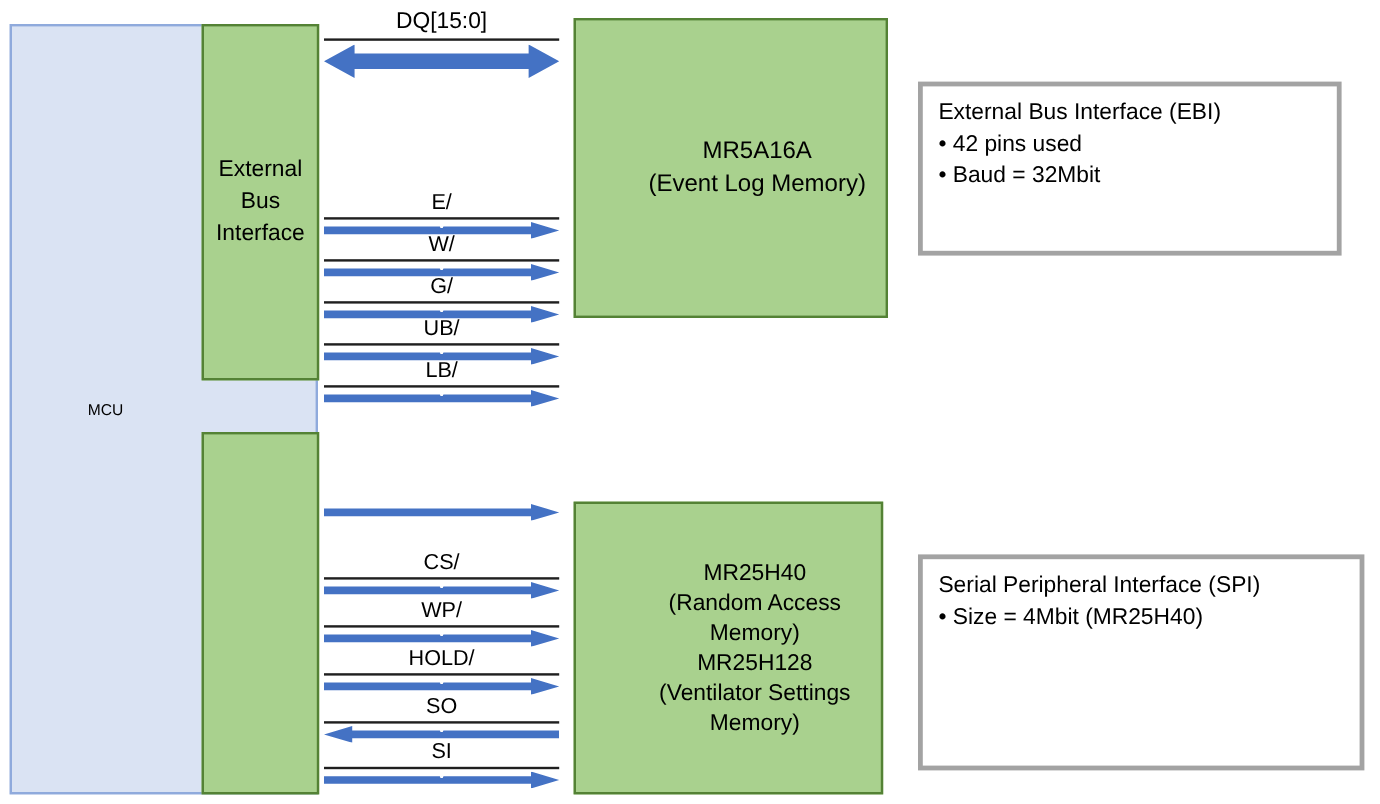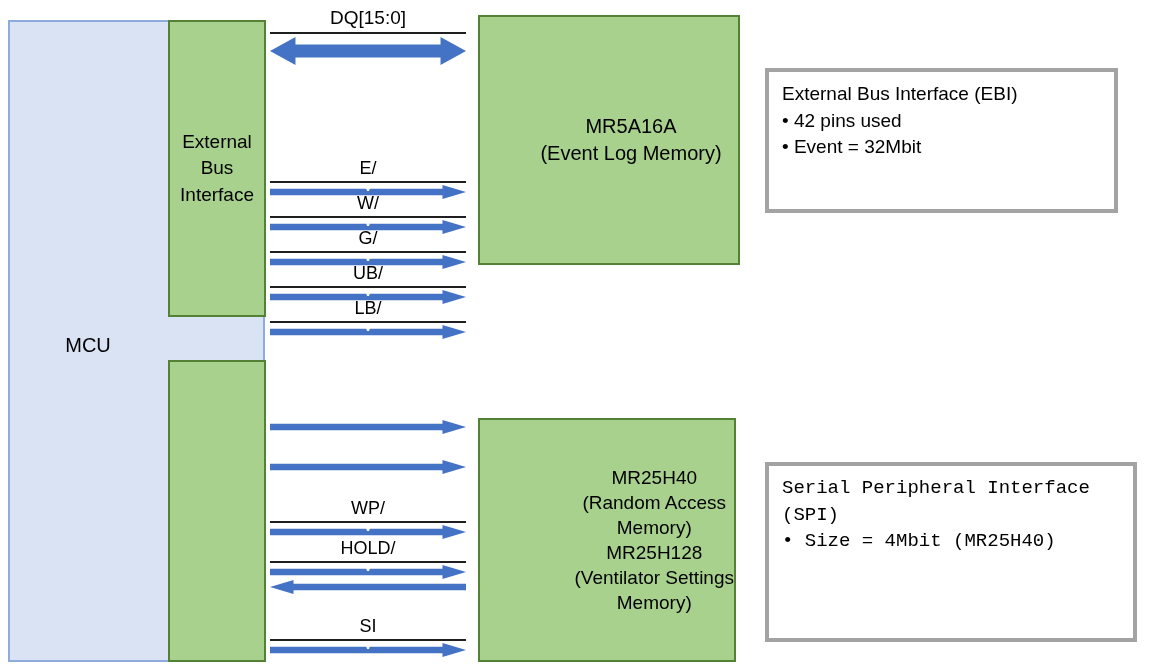--- a/index.html
+++ b/index.html
@@ -3,37 +3,37 @@
 <meta charset="utf-8">
 <style>
   * { margin:0; padding:0; box-sizing:border-box; }
   html,body { background:#ffffff; }
   body { font-family:"Liberation Sans", sans-serif; color:#000; }
   .canvas { position:relative; width:1150px; height:670px; background:#fff; overflow:hidden; }
 
   .mcu { position:absolute; left:8px; top:20px; width:257px; height:642px;
          background:#dae3f3; border:2px solid #8faadc; }
   .mcu-label { position:absolute; left:8px; top:334px; width:160px; text-align:center;
-               font-size:20px; }
+               font-size:13px; }
 
   .green { position:absolute; background:#a9d18e; border:2px solid #548235; }
   .g-ebi { left:168px; top:20px; width:98px; height:297px; display:flex; align-items:center;
            justify-content:center; text-align:center; font-size:19px; line-height:1.4;
            white-space:pre-line; }
   .g-spi { left:168px; top:360px; width:98px; height:302px; }
 
   .mem { position:absolute; background:#a9d18e; border:2px solid #548235; display:flex;
          align-items:center; justify-content:center; text-align:center; white-space:pre-line;padding-left:44px; }
   .mem-top { left:478px; top:15px; width:262px; height:250px; font-size:20px; line-height:1.35; }
-  .mem-bottom { left:478px; top:418px; width:258px; height:244px; font-size:19px; line-height:1.32;justify-content:flex-end; }
+  .mem-bottom { left:478px; top:418px; width:258px; height:244px; font-size:19px; line-height:1.32; }
 
   .note { position:absolute; background:#fff; border:4px solid #a3a3a3; padding:9px 13px;
           font-size:19px; line-height:1.4; }
   .note-ebi { left:765px; top:68px; width:353px; height:145px; }
-  .note-spi { left:765px; top:462px; width:372px; height:180px;font-family:Liberation Mono, monospace; }
+  .note-spi { left:765px; top:462px; width:372px; height:180px; }
 
   .row { position:absolute; left:270px; width:196px; }
   .sig-label { display:block; width:100%; text-align:center; font-size:18px; line-height:21px;
                padding-bottom:2px; border-bottom:2px solid #1f1f1f; }
   .sig-label.big { font-size:19px; line-height:24px; }
 
   .arrow { position:relative; background:#4472c4; }
   .arrow.thick { height:28px; margin-top:3px;
     clip-path:polygon(0 50%,13% 0,13% 27%,87% 27%,87% 0,100% 50%,87% 100%,87% 73%,13% 73%,13% 100%); }
   .arrow.right { height:14px; margin-top:2px;
@@ -101,47 +101,49 @@
     <div class="sig-label">LB/</div>
     <span class="chev thin">v</span>
     <div class="arrow right"></div>
   </div>
 
   <div class="row" style="top:418px">
     <span class="chev thin">v</span>
     <div class="arrow right"></div>
   </div>
   <div class="row" style="top:458px">
+    <div class="sig-label">CS/</div>
     <span class="chev thin">v</span>
     <div class="arrow right"></div>
   </div>
   <div class="row" style="top:498px">
     <div class="sig-label">WP/</div>
     <span class="chev thin">v</span>
     <div class="arrow right"></div>
   </div>
   <div class="row" style="top:538px">
     <div class="sig-label">HOLD/</div>
     <span class="chev thin">v</span>
     <div class="arrow right"></div>
   </div>
   <div class="row" style="top:578px">
+    <div class="sig-label">SO</div>
     <span class="chev thin">v</span>
     <div class="arrow left"></div>
   </div>
   <div class="row" style="top:616px">
     <div class="sig-label">SI</div>
     <span class="chev thin">v</span>
     <div class="arrow right"></div>
   </div>
 
   <div class="note note-ebi">
     <div>External Bus Interface (EBI)</div>
     <div>• 42 pins used</div>
-    <div>• Event = 32Mbit</div>
+    <div>• Baud = 32Mbit</div>
   </div>
 
   <div class="note note-spi">
     <div>Serial Peripheral Interface (SPI)</div>
     <div>• Size = 4Mbit (MR25H40)</div>
   </div>
 
 </div>
 
 </body></html>

